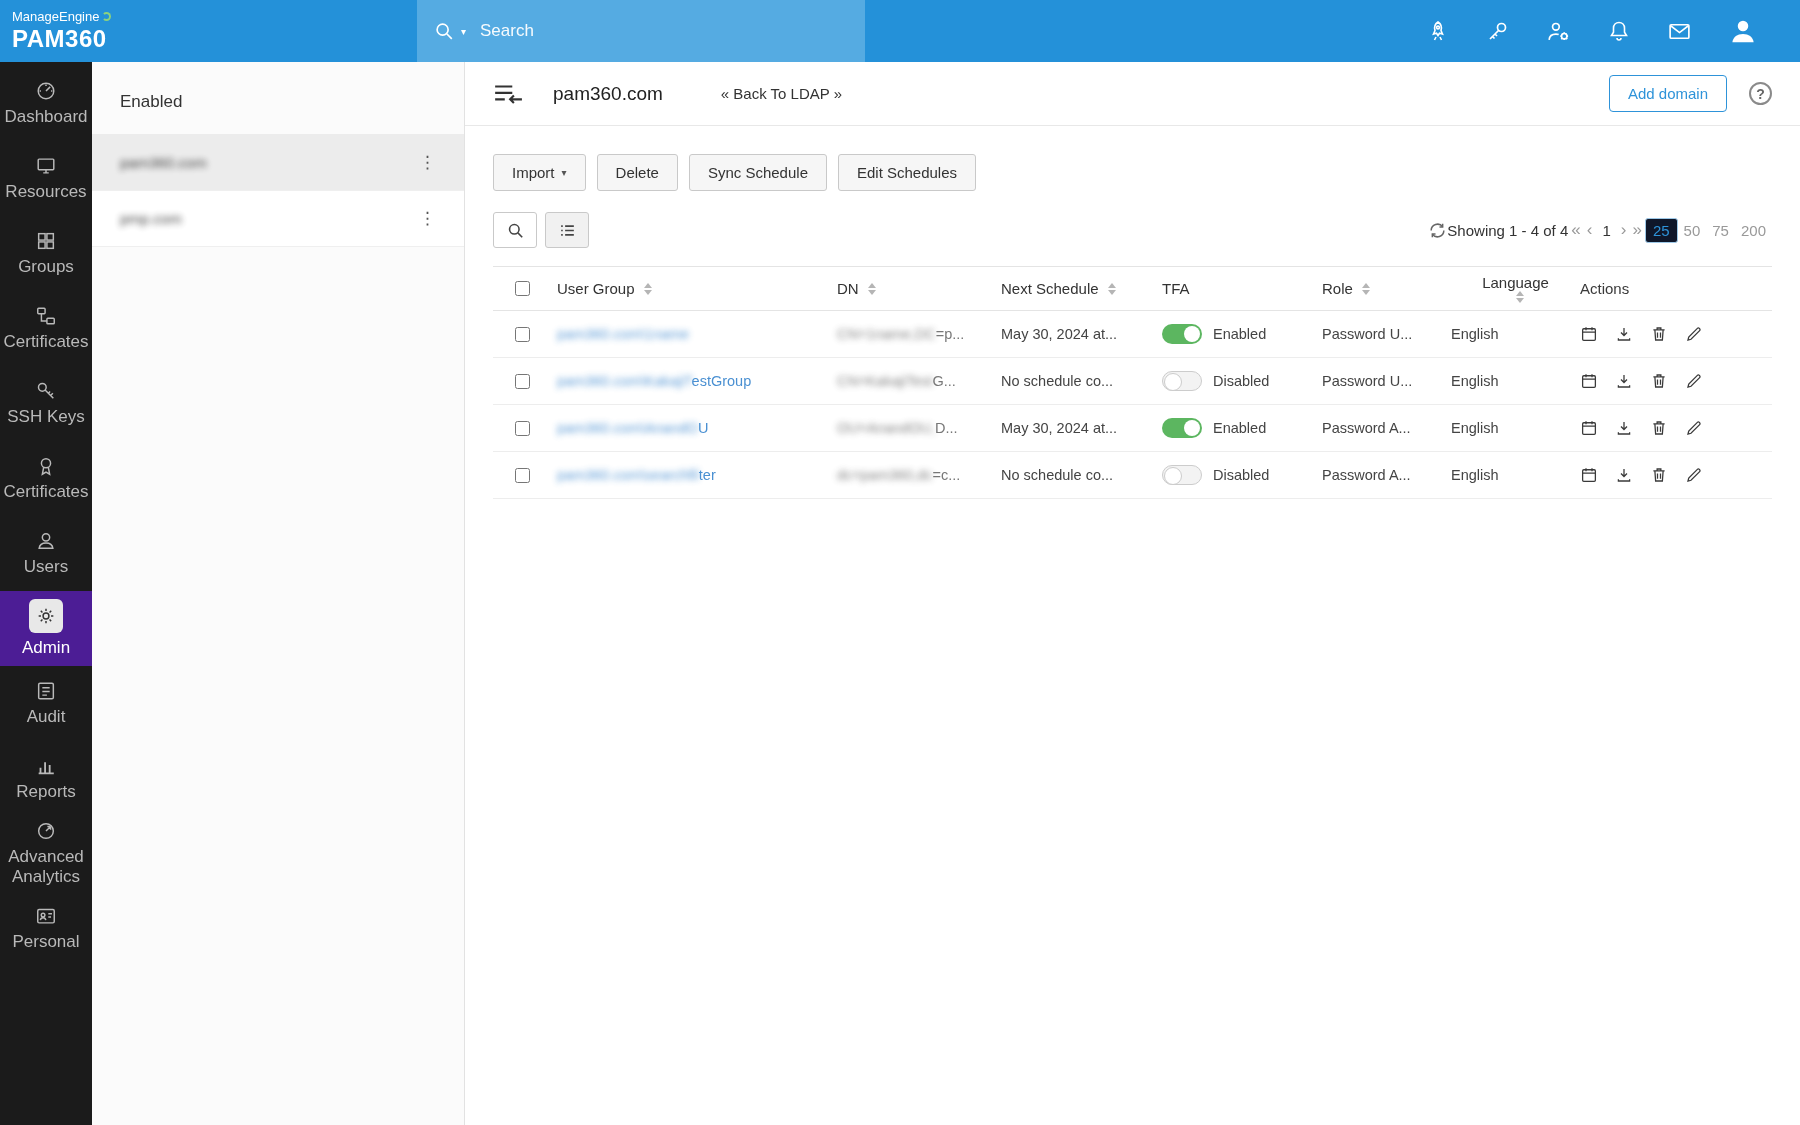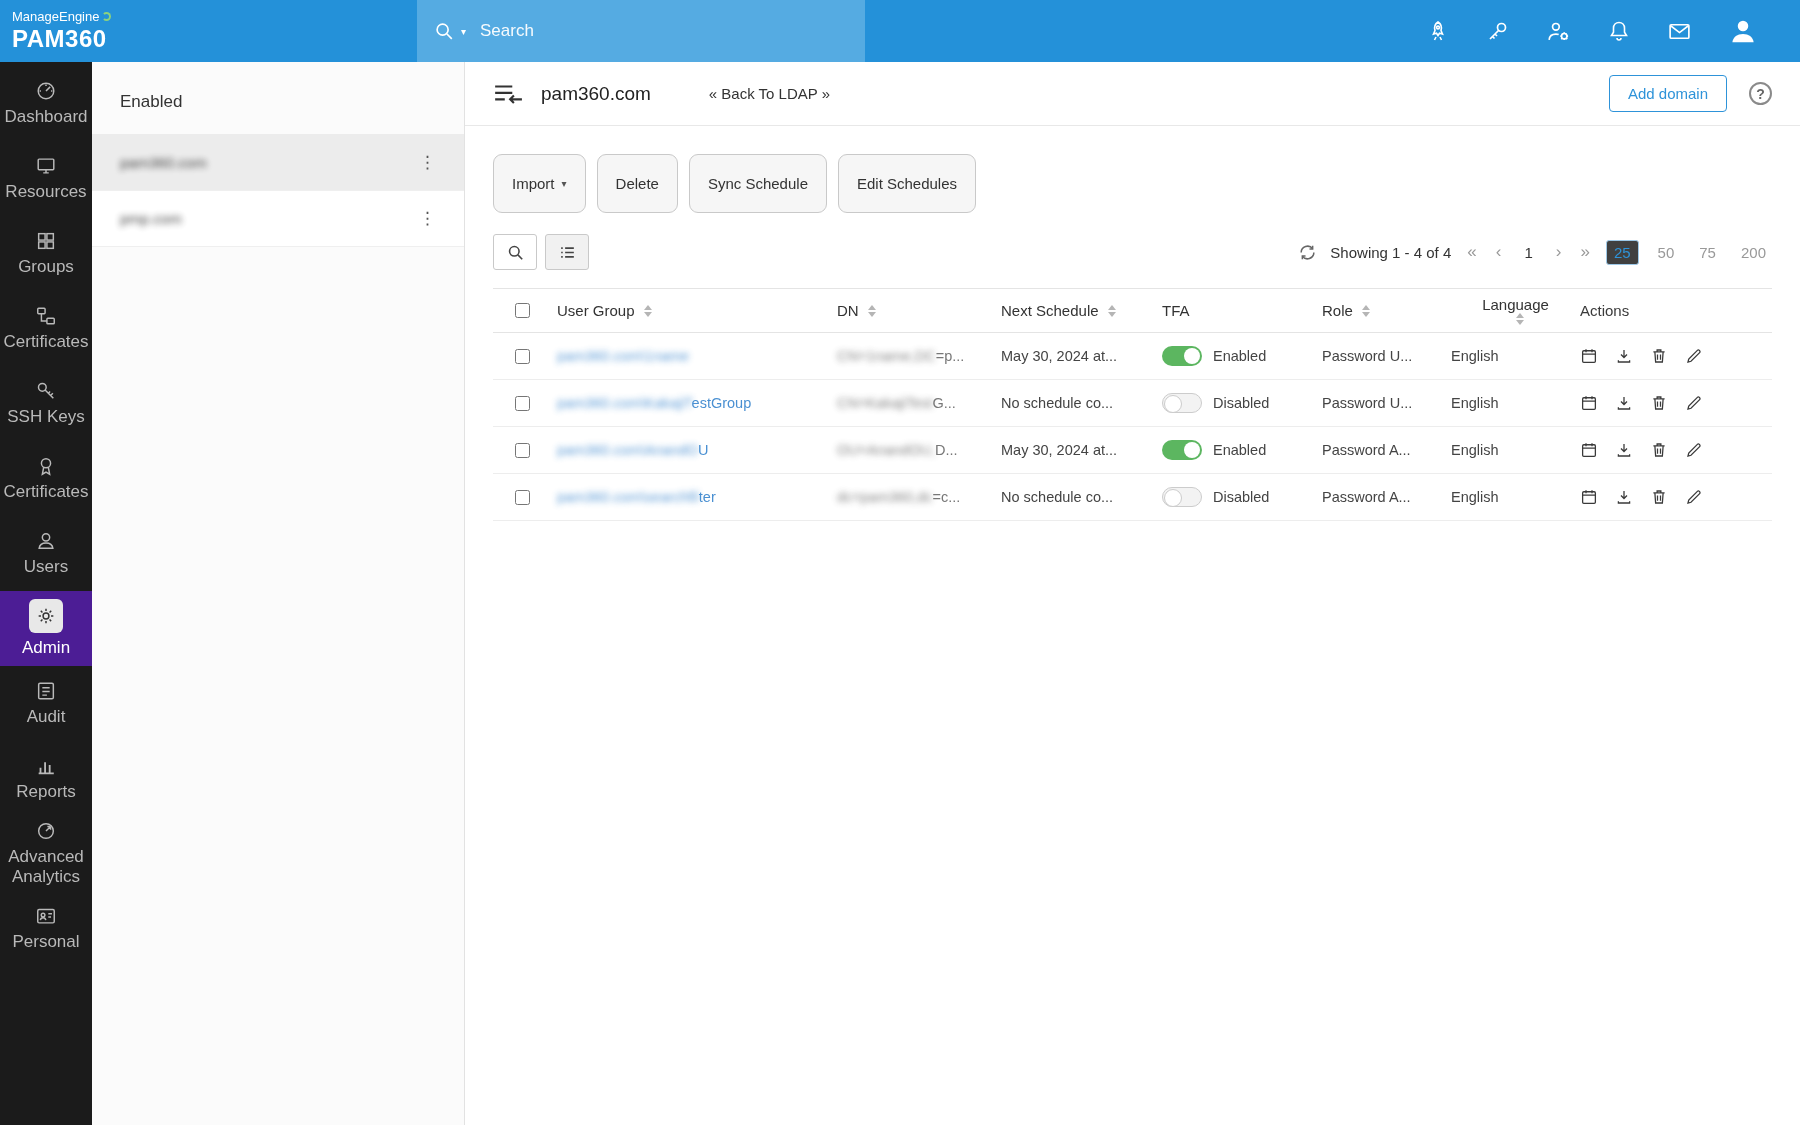--- a/index.html
+++ b/index.html
@@ -31,39 +31,39 @@
   .domains-title { padding:30px 28px 22px; font-size:17px; color:#333; border-bottom:1px solid #ececec; }
   .domain-item { height:56px; display:flex; align-items:center; justify-content:space-between; padding:0 20px 0 28px; border-bottom:1px solid #efefef; font-size:15px; color:#333; cursor:pointer; background:#fff; }
   .domain-item.selected { background:#ececec; }
   .domain-item .kebab { color:#555; font-size:17px; padding:4px 8px; cursor:pointer; }
   .blur { filter:blur(3px); opacity:.9; }
 
   
   .main { position:absolute; top:62px; left:465px; right:0; bottom:0; background:#fff; }
   .main-header { height:64px; display:flex; align-items:center; padding:0 28px; border-bottom:1px solid #e8e8e8; }
   .collapse { color:#333; cursor:pointer; display:flex; }
-  .page-title { font-size:19px; color:#222; margin-left:18px; }
+  .page-title { font-size:19px; color:#222; margin-left:30px; }
   .back-link { font-size:15px; color:#333; margin-left:58px; cursor:pointer; }
   .add-domain { margin-left:auto; background:#fff; color:#2e93d9; border:1px solid #2e93d9; border-radius:4px; padding:9px 18px; font-size:15px; cursor:pointer; font-family:"Liberation Sans",sans-serif; }
   .help { width:23px; height:23px; border:2px solid #8a8a8a; border-radius:50%; color:#666; font-size:14px; font-weight:bold; display:flex; align-items:center; justify-content:center; margin-left:22px; cursor:pointer; }
 
   .toolbar { display:flex; gap:11px; padding:28px 28px 0; }
-  .btn { background:#f6f6f6; border:1px solid #c9c9c9; border-radius:9px; padding:20px 18px; font-size:15px; color:#333; cursor:pointer; display:flex; align-items:center; gap:7px; font-family:"Liberation Sans",sans-serif; }
+  .btn { background:#f6f6f6; border:1px solid #c9c9c9; border-radius:3px; padding:9px 18px; font-size:15px; color:#333; cursor:pointer; display:flex; align-items:center; gap:7px; font-family:"Liberation Sans",sans-serif; }
   .btn .caret { font-size:10px; color:#555; }
 
   .controls { display:flex; align-items:center; padding:21px 28px 0; }
   .icon-btn { width:44px; height:36px; border:1px solid #c9c9c9; border-radius:3px; background:#fff; display:flex; align-items:center; justify-content:center; margin-right:8px; color:#444; cursor:pointer; }
   .icon-btn.alt { background:#f1f1f1; }
-  .pager { margin-left:auto; display:flex; align-items:center; gap:13px; }
+  .pager { margin-left:auto; display:flex; align-items:center; }
   .pager .refresh { color:#666; cursor:pointer; display:flex; }
   .showing { font-size:15px; color:#333; }
   .pg-arrow { font-size:17px; color:#999; cursor:pointer; padding:0 3px; }
   .pg-num { font-size:15px; color:#333; padding:2px 7px; cursor:pointer; }
   .size { font-size:15px; color:#999; cursor:pointer; padding:3px 6px; }
-  .size.active { color:#2e93d9; border:1px solid #9ec9e8; border-radius:3px; padding:3px 7px; background:#404040; }
+  .size.active { color:#2e93d9; border:1px solid #9ec9e8; border-radius:3px; padding:3px 7px; background:#0f172a; }
 
   
   .table { margin:18px 28px 0; }
   .thead { display:flex; align-items:center; height:45px; border-top:1px solid #e4e4e4; border-bottom:1px solid #e4e4e4; font-size:15px; color:#333; }
   .trow  { display:flex; align-items:center; height:47px; border-bottom:1px solid #ededed; font-size:14.5px; color:#444; }
   .col-cb   { width:64px;  display:flex; align-items:center; padding-left:22px; }
   .col-ug   { width:280px; }
   .col-dn   { width:164px; }
   .col-ns   { width:161px; }
   .col-tfa  { width:160px; display:flex; align-items:center; gap:11px; }

